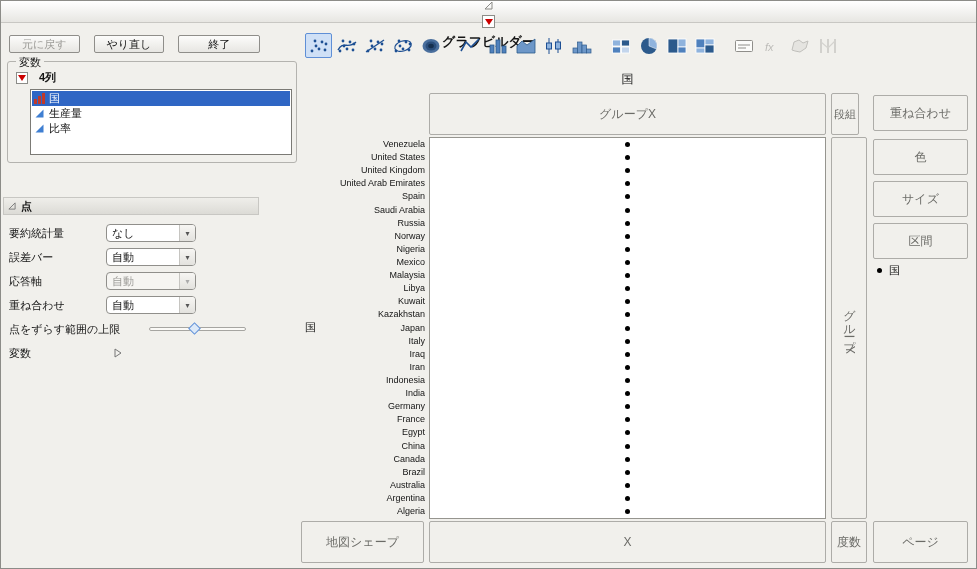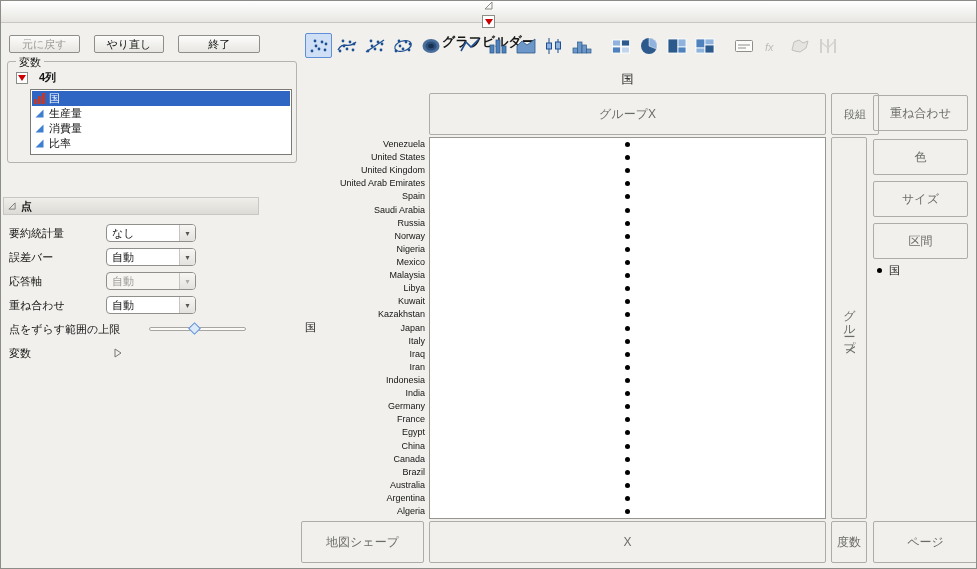--- a/index.html
+++ b/index.html
@@ -63,41 +63,41 @@
   .slider{position:relative;width:97px;height:18px;flex:none;}
   .slider-track{position:absolute;left:0;right:0;top:7px;height:4px;border:1px solid #a6a5a1;border-radius:3px;background:#fbfaf7;}
   .slider-thumb{position:absolute;left:42%;top:4px;width:9px;height:9px;background:#dce9f8;border:1px solid #5f8fd6;transform:rotate(45deg);}
   .disc-right{display:inline-flex;margin-left:8px;}
 
   
   .graph-title{position:absolute;left:428px;top:70px;width:397px;text-align:center;font-size:12px;}
   .zone{position:absolute;border:1px solid var(--zone-border,#adaca8);border-radius:2px;display:flex;
         align-items:center;justify-content:center;color:var(--zone-text,#6b6b67);font-size:12px;}
   .zone-groupx{left:428px;top:92px;width:397px;height:42px;}
-  .zone-wrap{left:830px;top:92px;width:48px;height:42px;font-size:11px;}
+  .zone-wrap{left:830px;top:92px;width:28px;height:42px;font-size:11px;}
   .zone-overlay{left:872px;top:94px;width:95px;height:36px;text-align:right;}
   .zone-color{left:872px;top:138px;width:95px;height:36px;}
   .zone-size{left:872px;top:180px;width:95px;height:36px;}
   .zone-interval{left:872px;top:222px;width:95px;height:36px;}
   .legend{position:absolute;left:876px;top:262px;display:flex;align-items:center;gap:7px;color:#141414;font-size:11px;}
   .legend-dot{width:5px;height:5px;border-radius:50%;background:#000;flex:none;}
   .y-labels{position:absolute;left:312px;top:137px;width:114px;height:380px;display:flex;flex-direction:column;}
   .ylab{flex:1 1 0;display:flex;align-items:center;justify-content:flex-end;font-size:9px;line-height:1;
         white-space:nowrap;padding-right:2px;}
   .y-title{position:absolute;left:304px;top:319px;font-size:11px;}
   .plot{position:absolute;left:428px;top:136px;width:397px;height:382px;background:#fff;border:1px solid #96958f;}
   .dots{position:absolute;inset:0;display:flex;flex-direction:column;}
   .dot-row{flex:1 1 0;display:flex;align-items:center;justify-content:center;}
   .dot{width:5px;height:5px;border-radius:50%;background:#000;}
   .zone-groupy{left:830px;top:136px;width:36px;height:382px;}
   .vtext{writing-mode:vertical-rl;letter-spacing:1px;}
   .zone-map{left:300px;top:520px;width:123px;height:42px;}
   .zone-x{left:428px;top:520px;width:397px;height:42px;}
   .zone-freq{left:830px;top:520px;width:36px;height:42px;}
-  .zone-page{left:872px;top:520px;width:105px;height:42px;}
+  .zone-page{left:872px;top:520px;width:95px;height:42px;}
 </style>
 </head>
 <body>
 
 <div class="app">
 
   <div class="titlebar">
     <span class="outline-tri">
       <svg width="9" height="9" viewBox="0 0 9 9">
           <path d="M8,1 L8,8 L1,8 Z" fill="none" stroke="#8a8a86"></path>
@@ -302,28 +302,20 @@
           </span>
           <span>国</span>
         </div>
         <div class="list-row">
           <span class="col-icon">
             <svg width="11" height="11" viewBox="0 0 11 11">
               <path d="M1.5,9.5 L9.5,9.5 L9.5,1.5 Z" fill="#3f7fd2"></path>
             </svg>
           </span>
           <span>生産量</span>
-        </div>
-        <div class="list-row">
-          <span class="col-icon">
-            <svg width="11" height="11" viewBox="0 0 11 11">
-              <path d="M1.5,9.5 L9.5,9.5 L9.5,1.5 Z" fill="#3f7fd2"></path>
-            </svg>
-          </span>
-          <span>消費量</span>
         </div>
         <div class="list-row">
           <span class="col-icon">
             <svg width="11" height="11" viewBox="0 0 11 11">
               <path d="M1.5,9.5 L9.5,9.5 L9.5,1.5 Z" fill="#3f7fd2"></path>
             </svg>
           </span>
           <span>比率</span>
         </div>
       </div>

